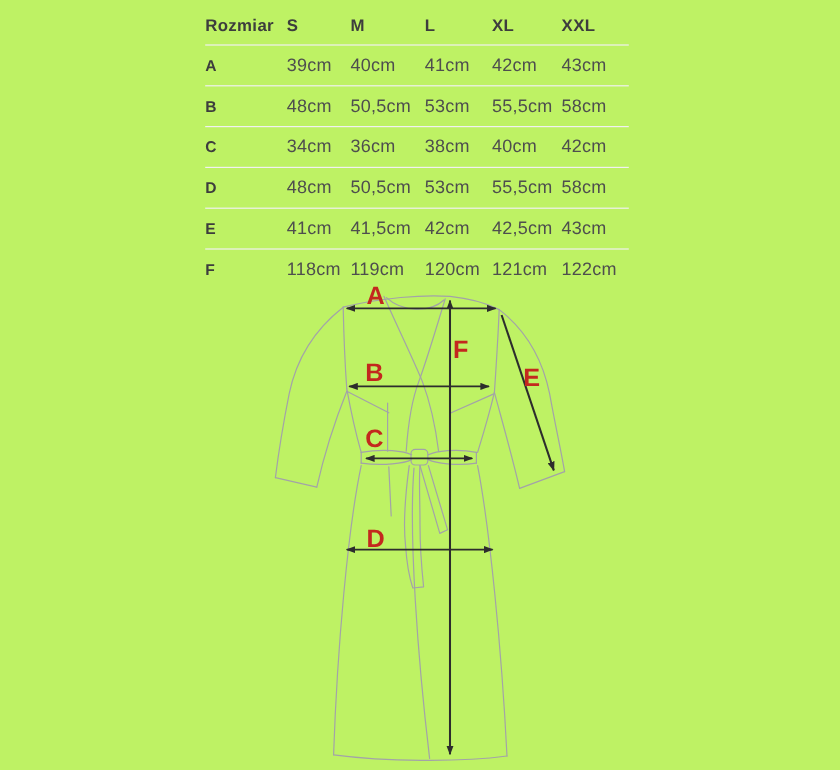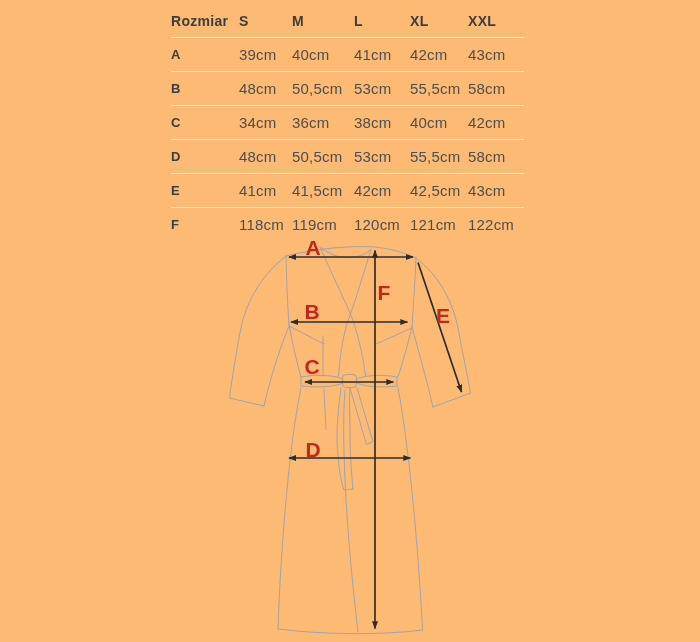--- a/index.html
+++ b/index.html
@@ -1,20 +1,20 @@
 <!DOCTYPE html>
 <html><head>
 <meta charset="utf-8">
 <style>
   html, body { margin: 0; padding: 0; background: #ffffff; }
   .screen {
     position: relative;
     width: 700px;
     height: 642px;
-    background: #fdba74;
+    background: #bef264;
     overflow: hidden;
     font-family: "Liberation Sans", sans-serif;
   }
 
   
   .size-table {
     position: absolute;
     left: 171px;
     top: 4px;
     width: 353px;

